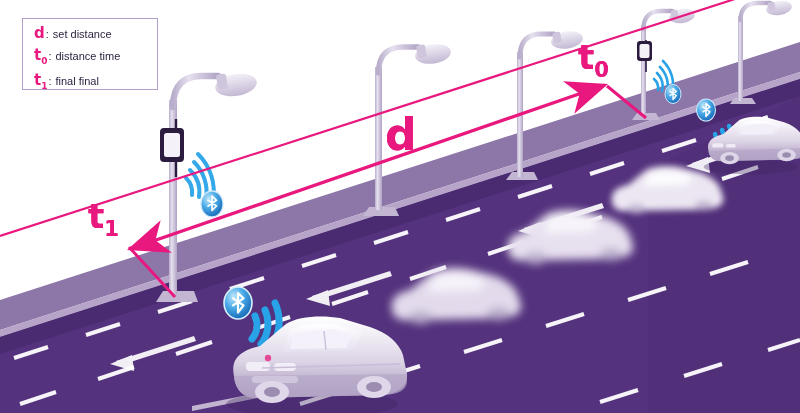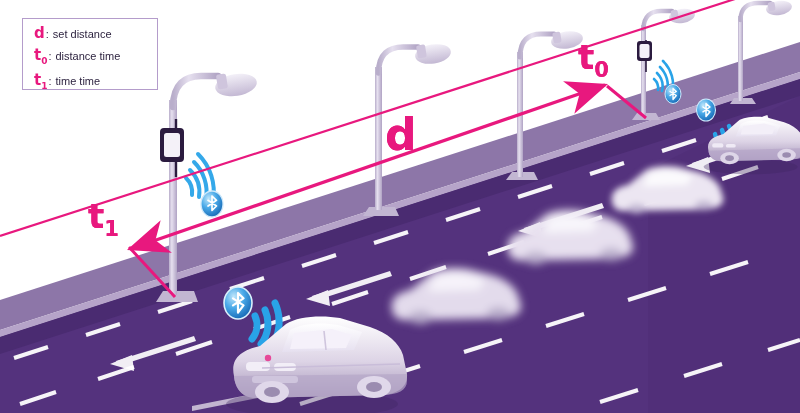--- a/index.html
+++ b/index.html
@@ -325,21 +325,21 @@
       <span class="desc">set distance</span>
     </div>
     <div class="legend-row">
       <span class="sym"><span>t</span><sub>0</sub></span>
         <span class="colon">:</span>
       <span class="desc">distance time</span>
     </div>
     <div class="legend-row">
       <span class="sym"><span>t</span><sub>1</sub></span>
         <span class="colon">:</span>
-      <span class="desc">time time</span>
+      <span class="desc">final final</span>
     </div>
   </div>
 
   <div class="bigsym" id="lbl-d">
     <span>d</span>
   </div>
   <div class="bigsym" id="lbl-t0">
     <span>t</span><sub>0</sub>
   </div>
   <div class="bigsym" id="lbl-t1">

